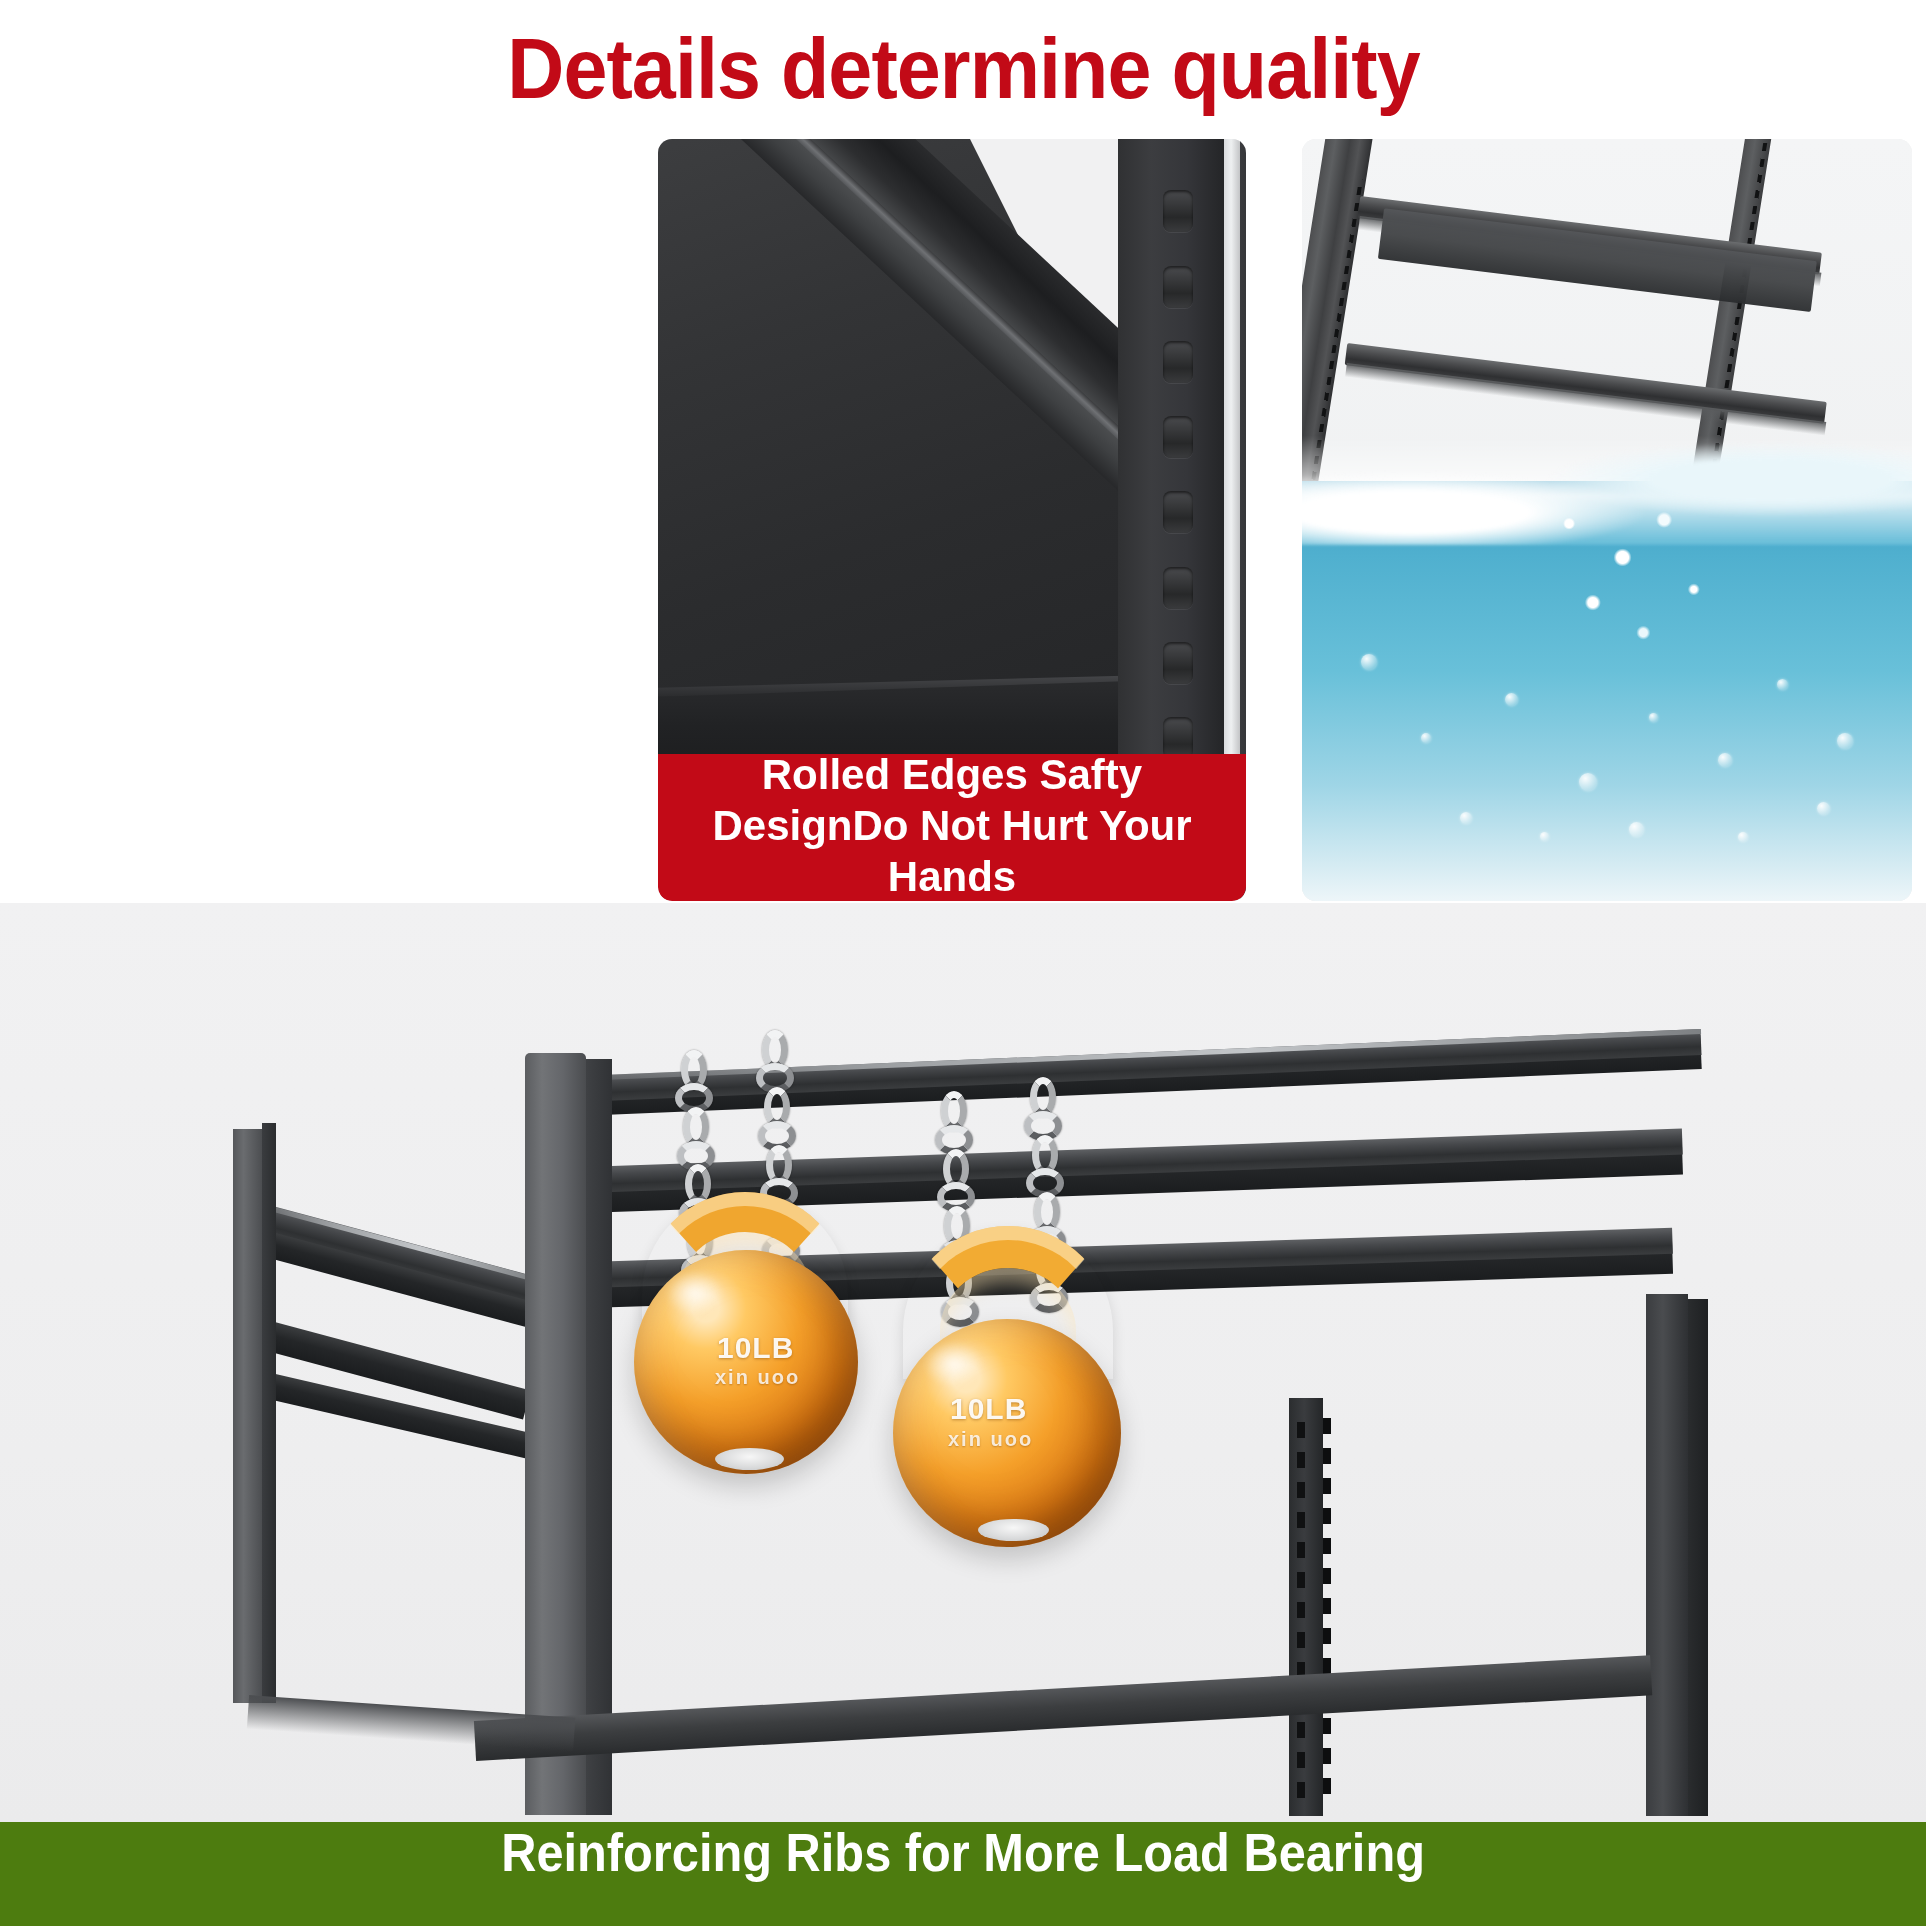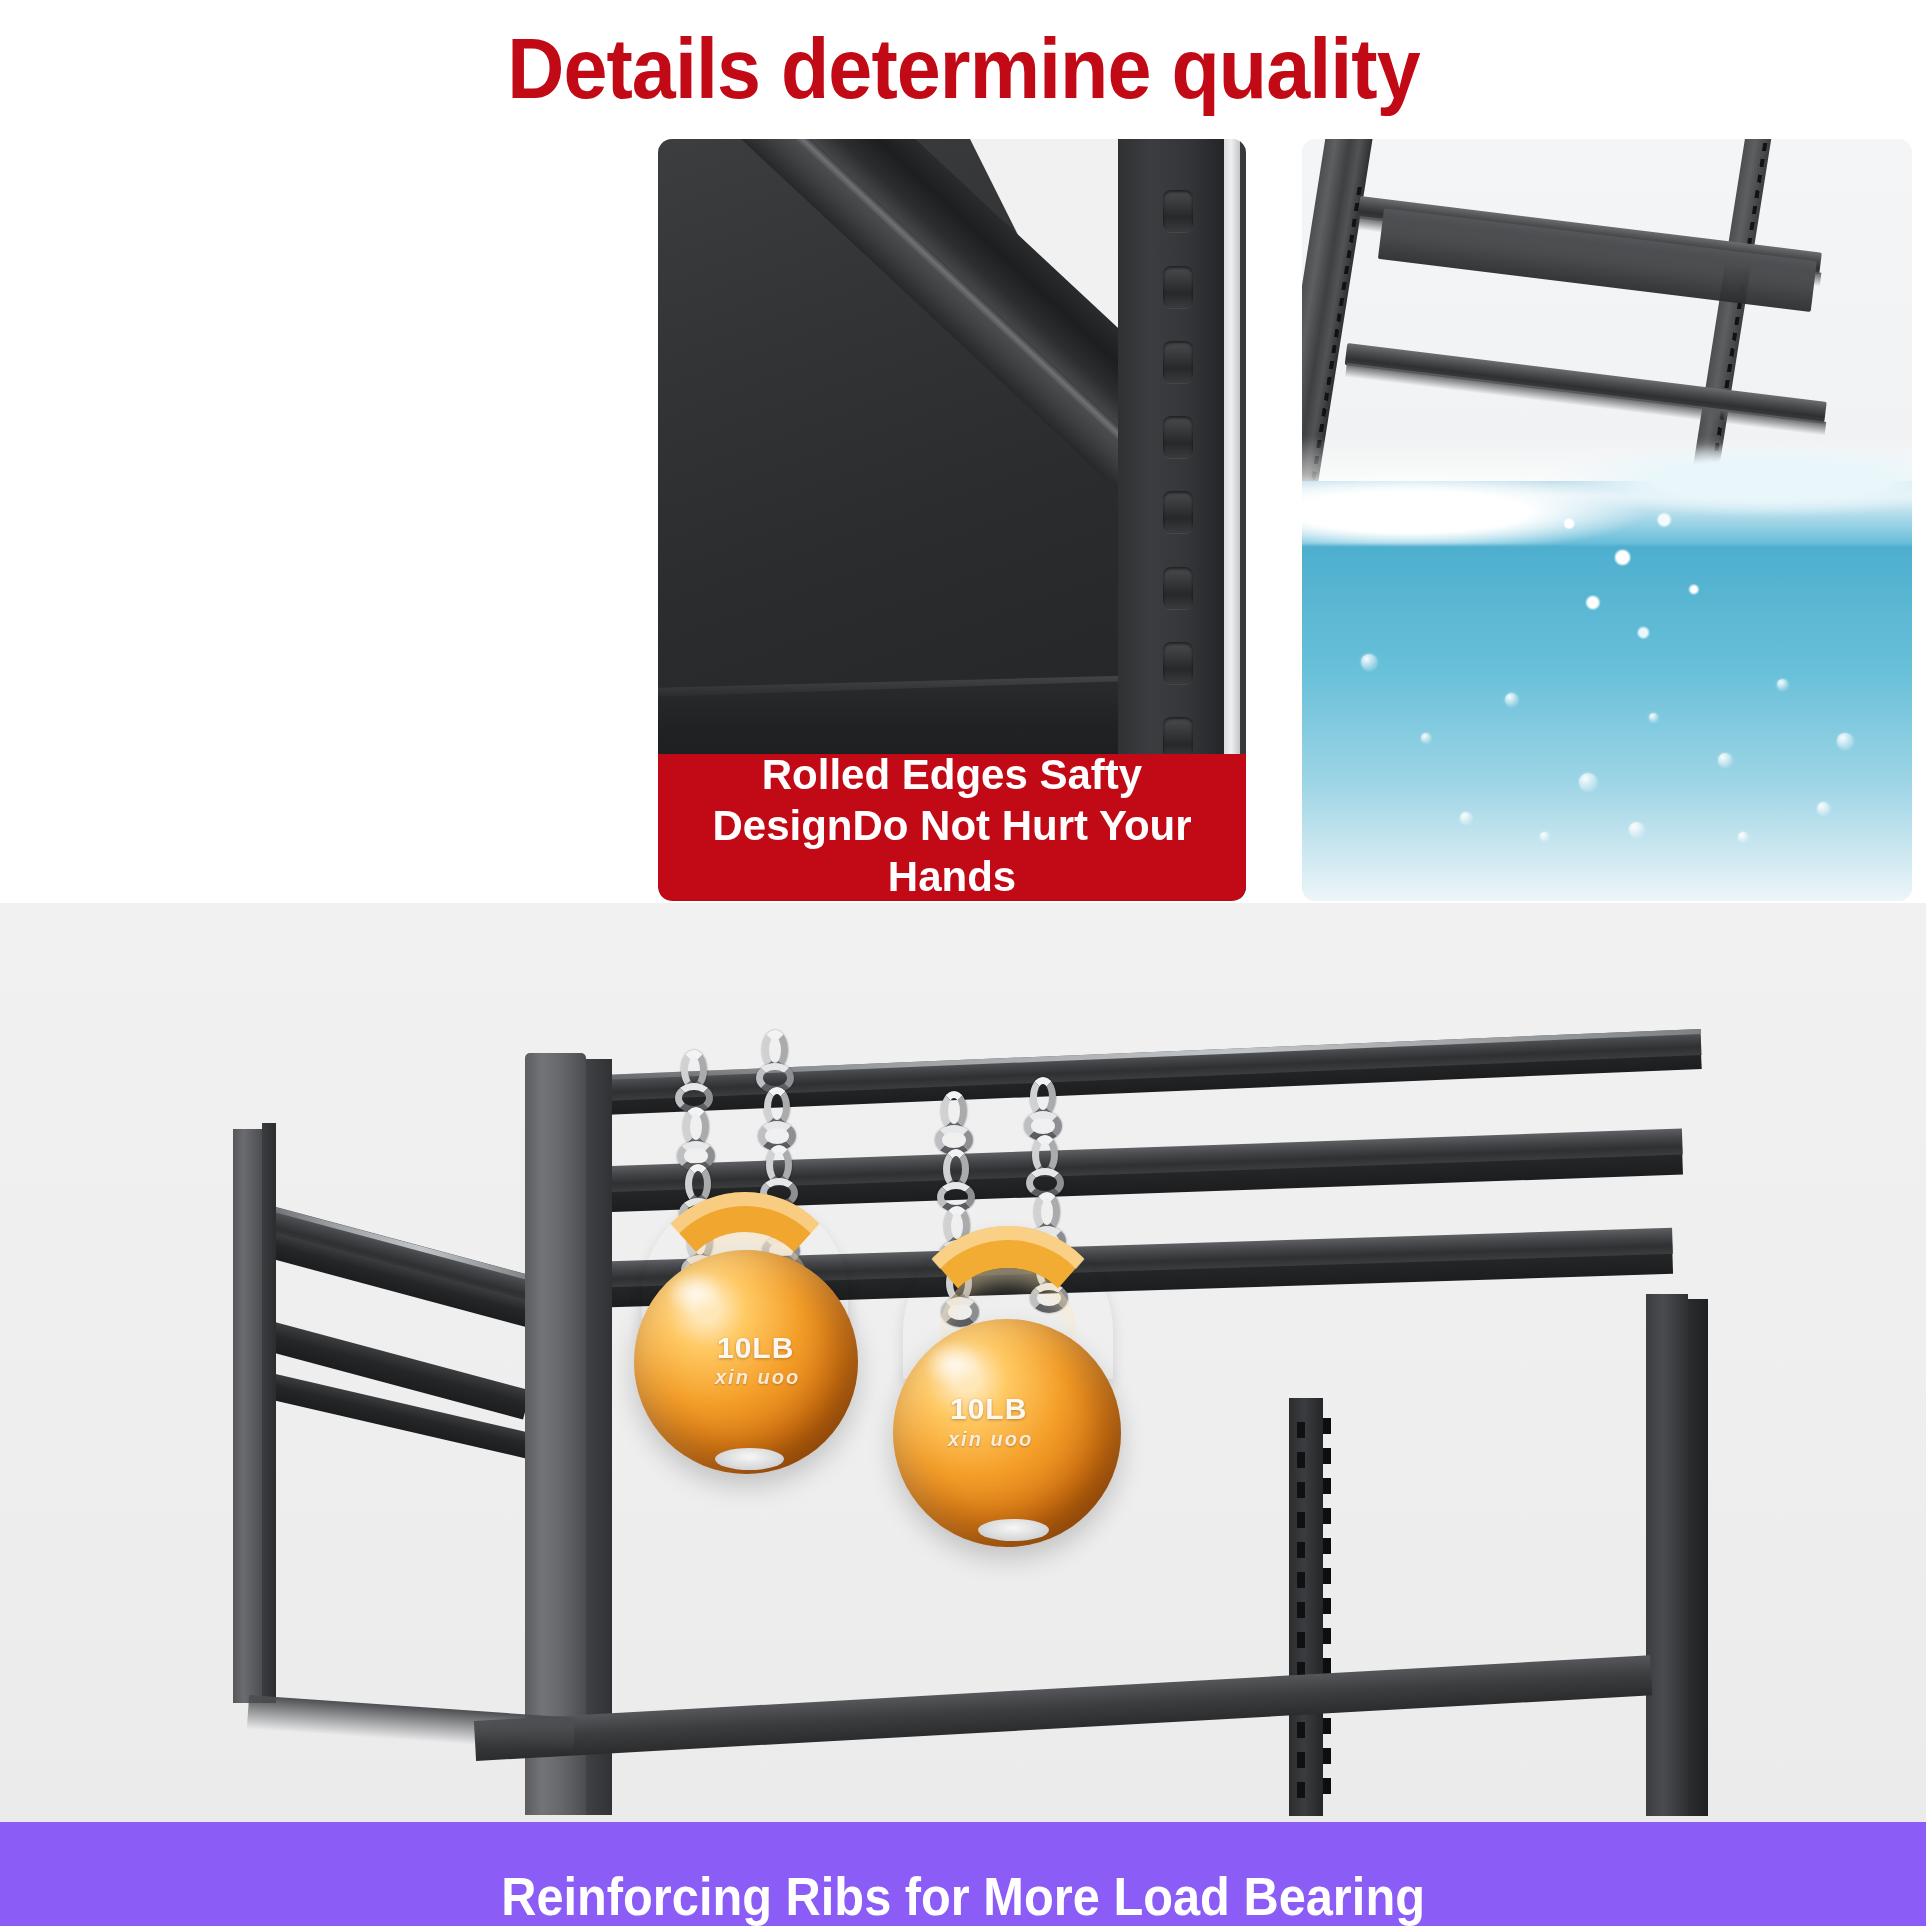--- a/index.html
+++ b/index.html
@@ -361,28 +361,27 @@
   }
   .kb-brand{
     position:absolute;
     color:rgba(255,255,255,.82);
     font-family:"Liberation Sans", sans-serif;
     font-weight:bold;
     letter-spacing:2px;
     text-align:left;
     white-space:nowrap;
     text-shadow:0 1px 2px rgba(120,60,0,.4);
-    font-style:italic;
   }
 
   
   .botbar{
     position:absolute; left:0; top:1822px; width:1927px; height:105px;
-    background:#8b5cf6;
-    display:flex; align-items:flex-end; justify-content:center;
+    background:#4d7c0f;
+    display:flex; align-items:flex-start; justify-content:center;
   }
   .botbar span{
     color:#ffffff;
     font-family:"Liberation Sans Narrow","Liberation Sans",sans-serif;
     font-weight:bold;
     font-size:53px;
     letter-spacing:0px;
     transform:scaleX(.92);
     white-space:nowrap;
   }

